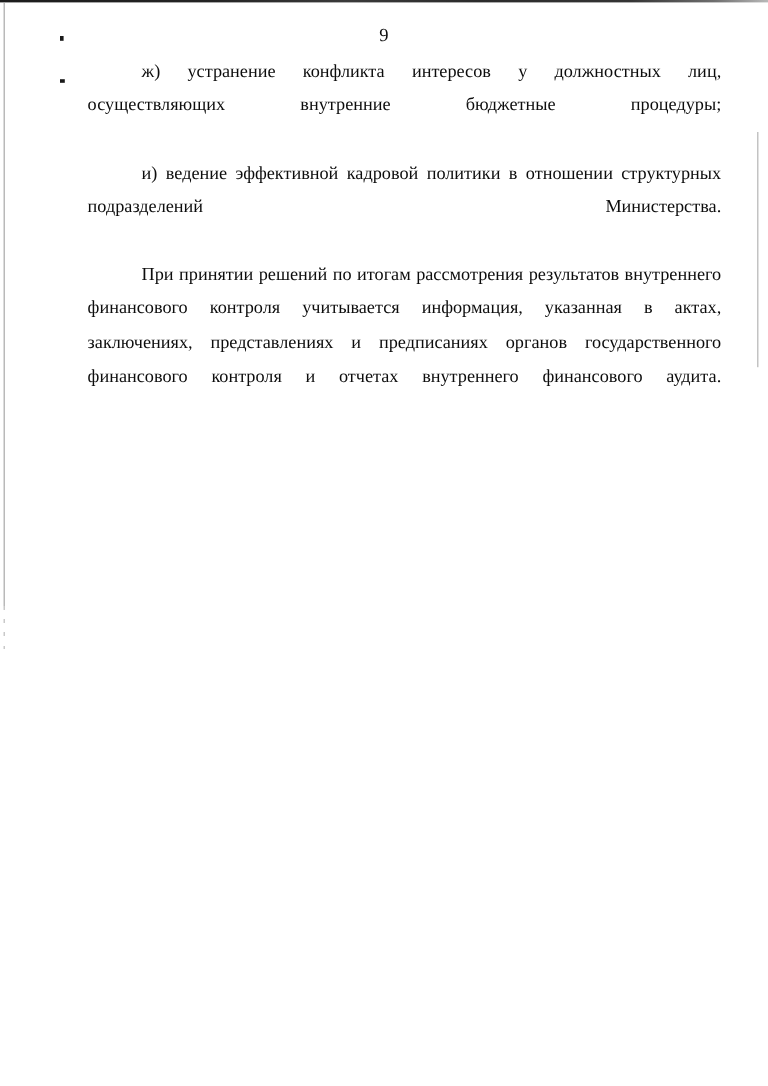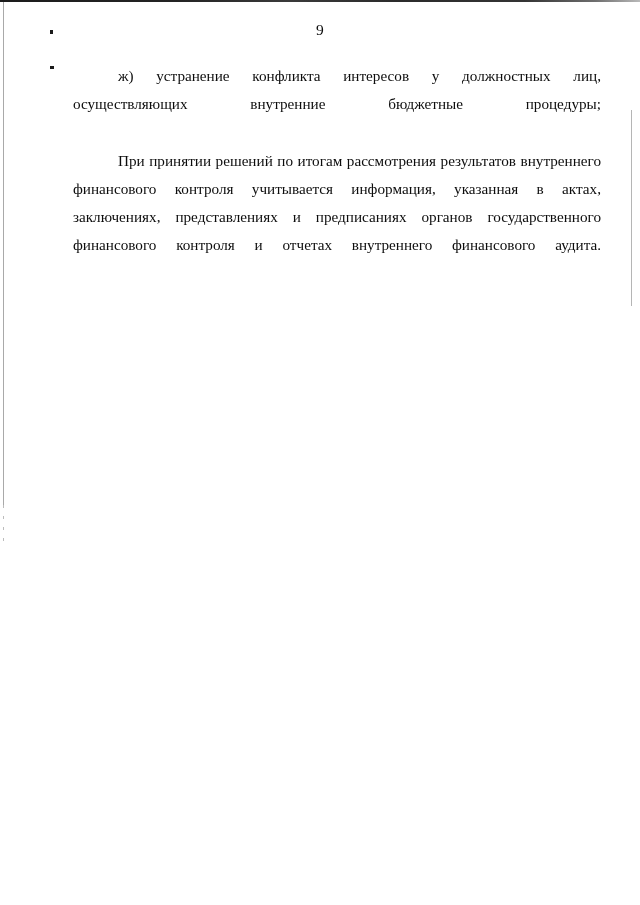--- a/index.html
+++ b/index.html
@@ -81,21 +81,21 @@
     left: 0;
     width: 640px;
     text-align: center;
     font-size: 15.5px;
     line-height: 1;
     letter-spacing: 0.2px;
   }
 
   .text-block {
     position: absolute;
-    top: 62px;
+    top: 46px;
     left: 73px;
     width: 528px;
   }
 
   p.para {
     margin: 0;
     text-align: justify;
     text-indent: 45px;
     font-size: 15.2px;
     line-height: 28.2px;
@@ -120,16 +120,17 @@
   <div class="scan-left-edge-faint"></div>
   <div class="scan-right-edge"></div>
 
   <div class="speck speck-1"></div>
   <div class="speck speck-2"></div>
 
   <div class="page-number">9</div>
 
   <div class="text-block">
     <p class="para">ж) устранение конфликта интересов у должностных лиц, осуществляющих внутренние бюджетные процедуры;</p>
+    <p class="para">и) ведение эффективной кадровой политики в отношении структурных подразделений Министерства.</p>
     <p class="para">При принятии решений по итогам рассмотрения результатов внутреннего финансового контроля учитывается информация, указанная в актах, заключениях, представлениях и предписаниях органов государственного финансового контроля и отчетах внутреннего финансового аудита.</p>
   </div>
 
 </div>
 
 </body></html>

